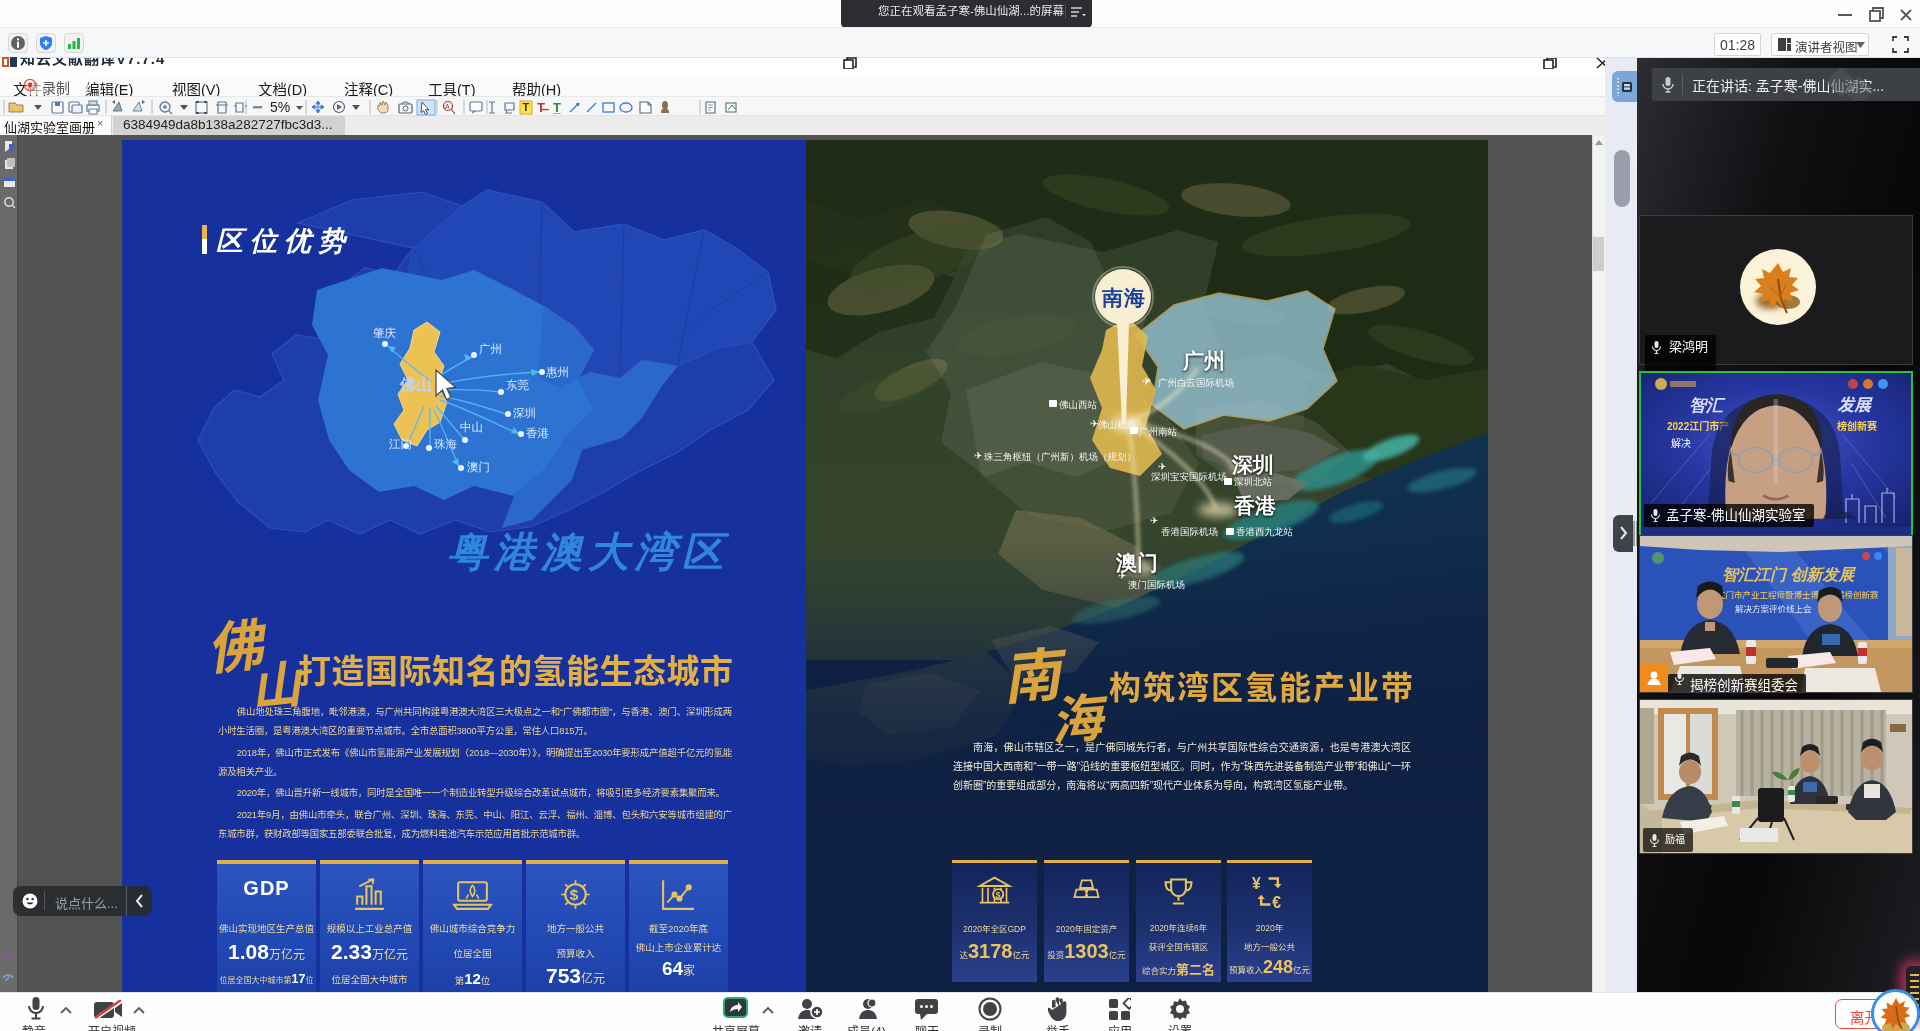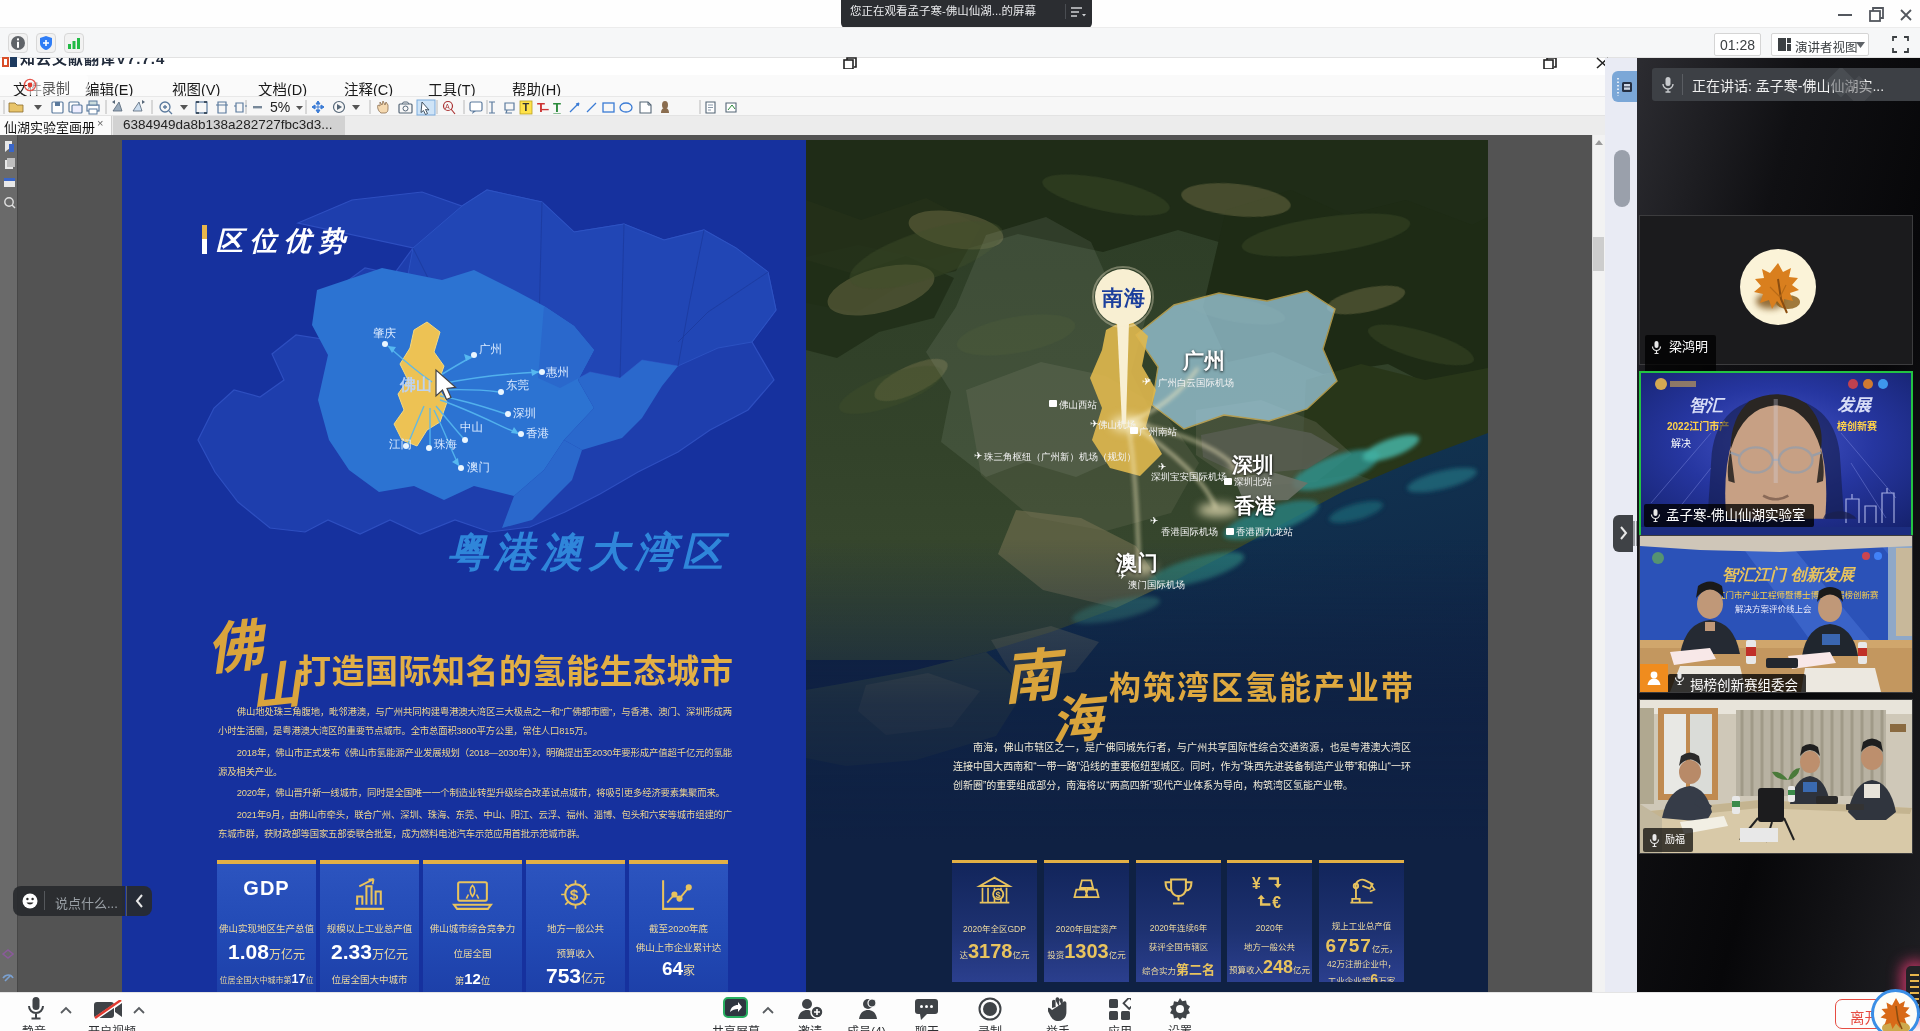--- a/index.html
+++ b/index.html
@@ -16,21 +16,21 @@
     background:linear-gradient(180deg,#12255b 0%,#1d3170 55%,#2b3f8e 100%);
     border-top:3px solid #e2af45; overflow:hidden; }
   .rrow { position:absolute; width:100%; text-align:center; font-size:8.5px; color:#ecd9a0; white-space:nowrap; }
   .ricon { position:absolute; left:24px; top:10px; width:37px; height:37px; }
 </style>
 </head>
 <body>
 <div id="stage">
 
   <div class="abs" style="left:0;top:0;width:1920px;height:27px;background:#fefefe;"></div>
-  <div class="abs" style="left:841px;top:0;width:251px;height:29px;background:#2b2d31;border-radius:0 0 6px 6px;color:#e9eaec;font-size:11.5px;line-height:23px;">
+  <div class="abs" style="left:841px;top:0;width:251px;height:29px;background:#2b2d31;border-radius:0 0 6px 6px;color:#e9eaec;font-size:11.5px;line-height:23px;padding-left:28px;">
     <span style="margin-left:9px;">您正在观看孟子寒-佛山仙湖...的屏幕</span>
     <span style="position:absolute;right:26px;top:4px;width:1px;height:15px;background:#4a4d52;"></span>
     <svg class="abs" style="right:6px;top:5px;" width="16" height="14" viewBox="0 0 16 14">
         <path d="M1 3h11M1 7h8M1 11h6" stroke="#cfd1d4" stroke-width="1.6"></path>
         <path d="M12 9l2 2.5 2-2.5z" fill="#cfd1d4"></path>
       </svg>
   </div>
 
   <svg class="abs" style="left:1832px;top:0px;" width="88" height="27" viewBox="0 0 88 27">
     <path d="M6 15h14" stroke="#53575e" stroke-width="2"></path>
@@ -542,33 +542,20 @@
               <path d="M19 6h10v9"></path>
               <path d="M25 12l4 4.5 4-4.5" fill="#e8c35e" stroke="none"></path>
               <path d="M21 34H11v-9"></path>
               <path d="M7 28l4-4.5 4 4.5" fill="#e8c35e" stroke="none"></path>
             </g>
           </svg>
         <div class="rrow" style="top:58px;">2020年</div>
         <div class="rrow" style="top:77px;">地方一般公共</div>
         <div class="rrow" style="top:94px;">预算收入<b style="font-size:18px;color:#e8c35e;">248</b>亿元</div>
       </div>
-      <div class="rcard" style="left:367px;">
-        <svg class="ricon" viewBox="0 0 40 40">
-            <g fill="none" stroke="#e8c35e" stroke-width="2">
-              <path d="M8 32h24M10 32v-4h8v4M14 28V16M14 16a7 7 0 0 1 10-8l8 4-3 5-8-3"></path>
-              <circle cx="14" cy="14" r="2.4"></circle>
-              <path d="M30 12l4 6-5 2" stroke-width="1.8"></path>
-            </g>
-          </svg>
-        <div class="rrow" style="top:56px;">规上工业总产值</div>
-        <div class="rrow" style="top:72px;"><b style="font-size:19px;color:#e8c35e;letter-spacing:1px;">6757</b>亿元，</div>
-        <div class="rrow" style="top:94px;">42万注册企业中，</div>
-        <div class="rrow" style="top:108px;">工业企业超<b style="font-size:14px;color:#e8c35e;">6</b>万家</div>
-      </div>
     </div>
   </div>
 
   <div class="abs" style="left:1592px;top:135px;width:13px;height:857px;background:#f2f2f2;border-left:1px solid #dcdcdc;"></div>
   <svg class="abs" style="left:1595px;top:139px;" width="8" height="6">
       <path d="M0 6l4-5 4 5z" fill="#9a9a9a"></path>
     </svg>
   <div class="abs" style="left:1593px;top:237px;width:11px;height:34px;background:#cdcdcd;"></div>
 
   <div class="abs" style="left:1605px;top:58px;width:32px;height:934px;background:#e9ebf4;"></div>

